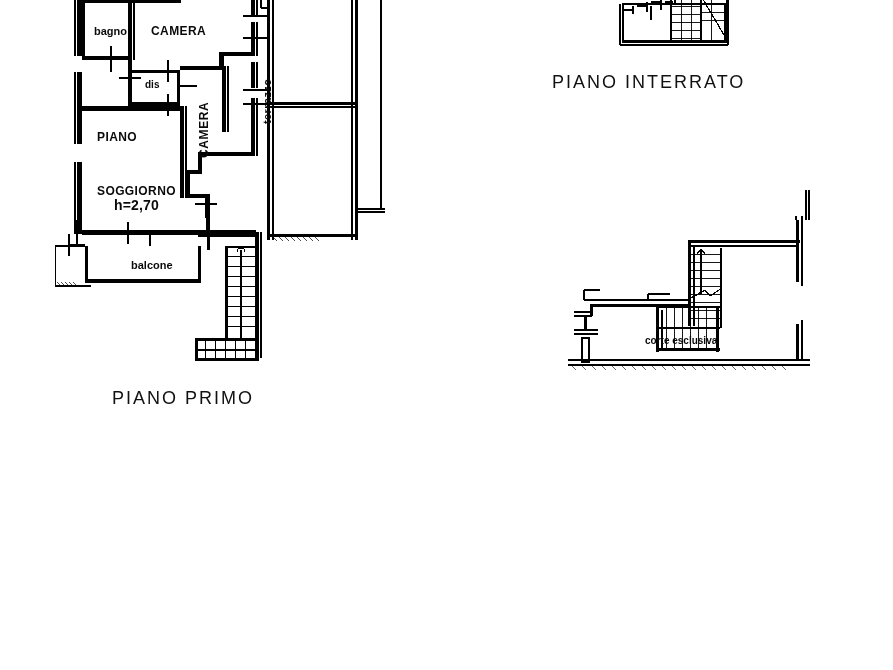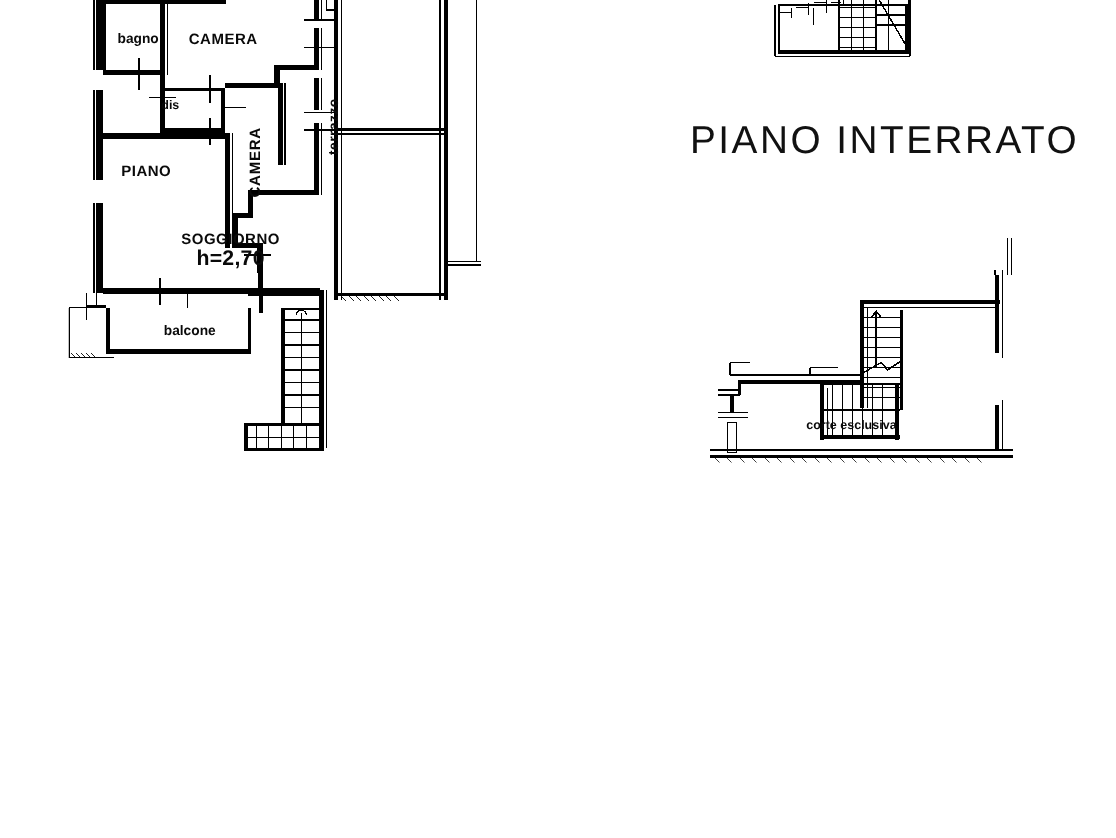--- a/index.html
+++ b/index.html
@@ -26,26 +26,25 @@
 
   .plan-svg {
     position: absolute;
     display: block;
   }
 
   
   .plan-title {
     position: absolute;
     font-family: "Liberation Sans", sans-serif;
-    font-size: 31px;
+    font-size: 18px;
     font-weight: 400;
     letter-spacing: 2.0px;
     color: #111111;
     white-space: nowrap;
-    margin-top: 22px;
   }
   #title-piano-primo {
     left: 112px;
     top: 388px;
   }
   #title-piano-interrato {
     left: 552px;
     top: 72px;
   }
   #title-piano-terra {
@@ -62,24 +61,24 @@
     white-space: nowrap;
     line-height: 1.05;
   }
   .room-label.vertical {
     transform-origin: left top;
     transform: rotate(-90deg);
   }
 
   #label-bagno    { left: 94px;  top: 26px;  font-size: 11px; letter-spacing: 0px; }
   #label-camera-1 { left: 151px; top: 25px;  font-size: 12px; letter-spacing: 0.4px; }
-  #label-dis      { left: 129px; top: 80px;  font-size: 10px; letter-spacing: 0px; }
+  #label-dis      { left: 145px; top: 80px;  font-size: 10px; letter-spacing: 0px; }
   #label-cucina   { left: 97px;  top: 131px; font-size: 12px; letter-spacing: 0.4px; }
-  #label-soggiorno{ left: 97px;  top: 185px; font-size: 12px; letter-spacing: 0.4px; text-align: center; margin-left: 48px; }
-  #label-soggiorno .h-line { display:block; font-size: 17px; letter-spacing: 0.2px; }
+  #label-soggiorno{ left: 97px;  top: 185px; font-size: 12px; letter-spacing: 0.4px; text-align: center; }
+  #label-soggiorno .h-line { display:block; font-size: 14px; letter-spacing: 0.2px; }
   #label-balcone  { left: 99px;  top: 260px; font-size: 11px; letter-spacing: 0px; margin-left: 32px; }
   #label-camera-2 { left: 198px; top: 158px; font-size: 12px; letter-spacing: 0.6px; }
   #label-terrazzo { left: 262px; top: 124px; font-size: 11px; letter-spacing: 0.4px; }
   #label-corte    { left: 645px; top: 336px; font-size: 10px; letter-spacing: 0px; text-align: center; }
 </style>
 </head>
 <body>
 
 <div id="page">
 
@@ -262,20 +261,21 @@
     <span>SOGGIORNO</span>
     <span class="h-line">h=2,70</span>
   </div>
 
   <div class="room-label" id="label-balcone">balcone</div>
 
   <div class="room-label vertical" id="label-camera-2">CAMERA</div>
 
   <div class="room-label vertical" id="label-terrazzo">terrazzo</div>
 
+  <div class="plan-title" id="title-piano-primo">PIANO PRIMO</div>
 
   <svg class="plan-svg" id="plan-piano-interrato" style="left:615px; top:-18px; width:130px; height:75px;" viewBox="0 0 130 75">
 
     <g fill="none" stroke="#000000" stroke-width="1.1" shape-rendering="crispEdges">
 
       <rect x="8" y="22" width="102" height="38" fill="none" stroke="#000" stroke-width="2"></rect>
       <line x1="5" y1="22" x2="5" y2="63"></line>
       <line x1="5" y1="63" x2="113" y2="63"></line>
       <line x1="113" y1="14" x2="113" y2="63"></line>
 

